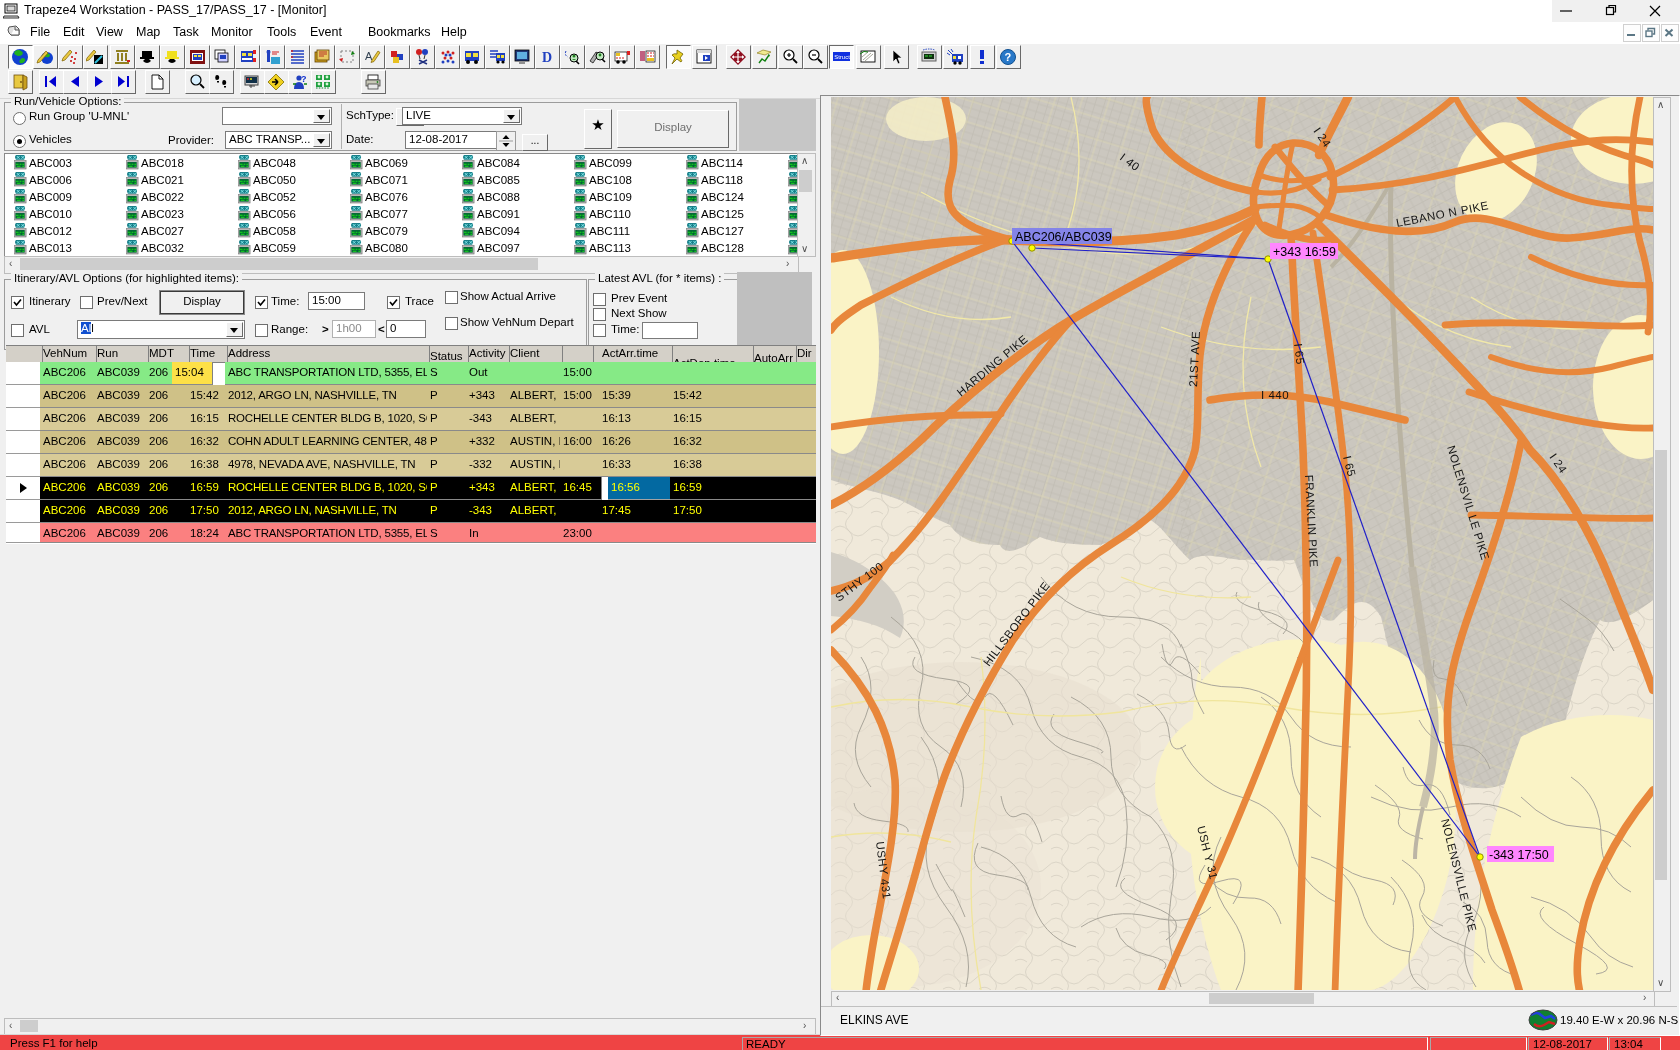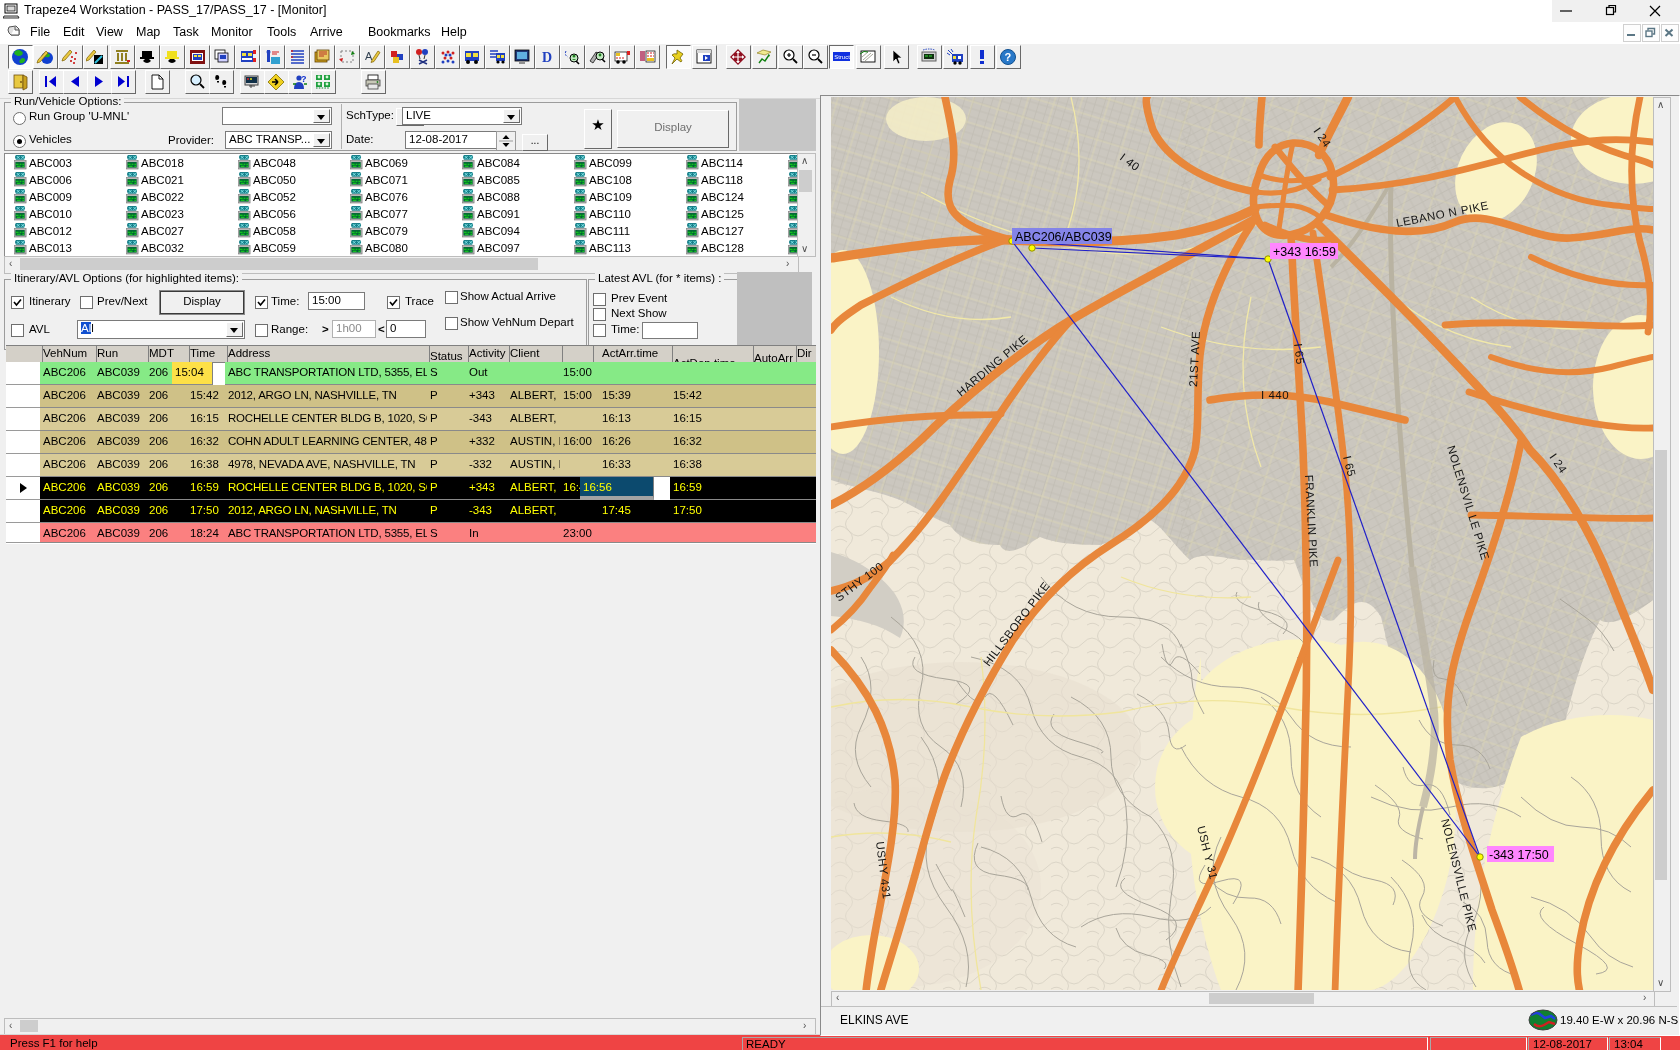--- a/index.html
+++ b/index.html
@@ -67,21 +67,21 @@
   <path d="M2 3 q-2 3 0 6 l2 2 h8 v-6 l-3 -3 z" fill="#e0e0e0" stroke="#555"></path>
   <path d="M4 11 h8 v-5 h-4 v-3" fill="#fff" stroke="#555"></path>
  </svg>
  <div class="menu-item" style="left:30px">File</div>
  <div class="menu-item" style="left:63px">Edit</div>
  <div class="menu-item" style="left:96px">View</div>
  <div class="menu-item" style="left:136px">Map</div>
  <div class="menu-item" style="left:173px">Task</div>
  <div class="menu-item" style="left:211px">Monitor</div>
  <div class="menu-item" style="left:267px">Tools</div>
- <div class="menu-item" style="left:310px">Arrive</div>
+ <div class="menu-item" style="left:310px">Event</div>
  <div class="menu-item" style="left:368px">Bookmarks</div>
  <div class="menu-item" style="left:441px">Help</div>
  <div class="abs" style="left:1623px;top:2px;width:55px;height:17px">
   <div class="abs" style="left:0;width:16px;height:16px;border:1px solid #d0d0d0;background:#fdfdfd"></div>
   <div class="abs" style="left:19px;width:16px;height:16px;border:1px solid #d0d0d0;background:#fdfdfd"></div>
   <div class="abs" style="left:38px;width:16px;height:16px;border:1px solid #d0d0d0;background:#fdfdfd"></div>
   <svg class="abs" style="left:0;top:0" width="55" height="17" viewBox="0 0 55 17">
    <path d="M4 11 H12" stroke="#5a7684" stroke-width="2"></path>
    <rect x="23" y="7" width="6" height="5.5" fill="none" stroke="#5a7684" stroke-width="1.4"></rect>
    <path d="M25 6.5 V4.5 H31.5 V10 H29.5" fill="none" stroke="#5a7684" stroke-width="1.4"></path>
@@ -1094,21 +1094,21 @@
       </div>
 <div class="gcell" style="left:34px;width:53px;background:#000000;color:#ffff00;border-bottom:1px solid #8a8a8a">ABC206</div>
 <div class="gcell" style="left:88px;width:51px;background:#000000;color:#ffff00;border-bottom:1px solid #8a8a8a">ABC039</div>
 <div class="gcell" style="left:140px;width:40px;background:#000000;color:#ffff00;border-bottom:1px solid #8a8a8a">206</div>
 <div class="gcell" style="left:181px;width:37px;background:#000000;color:#ffff00;border-bottom:1px solid #8a8a8a">16:59</div>
 <div class="gcell" style="left:219px;width:201px;background:#000000;color:#ffff00;border-bottom:1px solid #8a8a8a;letter-spacing:-0.2px">ROCHELLE CENTER BLDG B, 1020, SC</div>
 <div class="gcell" style="left:421px;width:38px;background:#000000;color:#ffff00;border-bottom:1px solid #8a8a8a">P</div>
 <div class="gcell" style="left:460px;width:40px;background:#000000;color:#ffff00;border-bottom:1px solid #8a8a8a">+343</div>
 <div class="gcell" style="left:501px;width:52px;background:#000000;color:#ffff00;border-bottom:1px solid #8a8a8a">ALBERT,</div>
 <div class="gcell" style="left:554px;width:38px;background:#000000;color:#ffff00;border-bottom:1px solid #8a8a8a">16:45</div>
-<div class="gcell" style="left:574px;width:70px;background:#0c4a6e;color:#ffff00;border-bottom:4px solid #a3a3a3">16:56</div>
+<div class="gcell" style="left:602px;width:70px;background:#0369a1;color:#ffff00;border-bottom:1px solid #a3a3a3">16:56</div>
 <div class="gcell" style="left:664px;width:80px;background:#000000;color:#ffff00;border-bottom:1px solid #8a8a8a">16:59</div>
 <div class="gcell" style="left:745px;width:42px;background:#000000;color:#ffff00;border-bottom:1px solid #8a8a8a"></div>
 <div class="gcell" style="left:788px;width:20px;background:#000000;color:#ffff00;border-bottom:1px solid #8a8a8a"></div>
 </div>
 <div class="grow" style="top:155px;height:23px">
 <div class="gcell" style="left:0;width:33px;background:#fff;border-bottom:1px solid #9a9a9a"></div>
 <div class="gcell" style="left:34px;width:53px;background:#000000;color:#ffff00;border-bottom:1px solid #8a8a8a">ABC206</div>
 <div class="gcell" style="left:88px;width:51px;background:#000000;color:#ffff00;border-bottom:1px solid #8a8a8a">ABC039</div>
 <div class="gcell" style="left:140px;width:40px;background:#000000;color:#ffff00;border-bottom:1px solid #8a8a8a">206</div>
 <div class="gcell" style="left:181px;width:37px;background:#000000;color:#ffff00;border-bottom:1px solid #8a8a8a">17:50</div>

